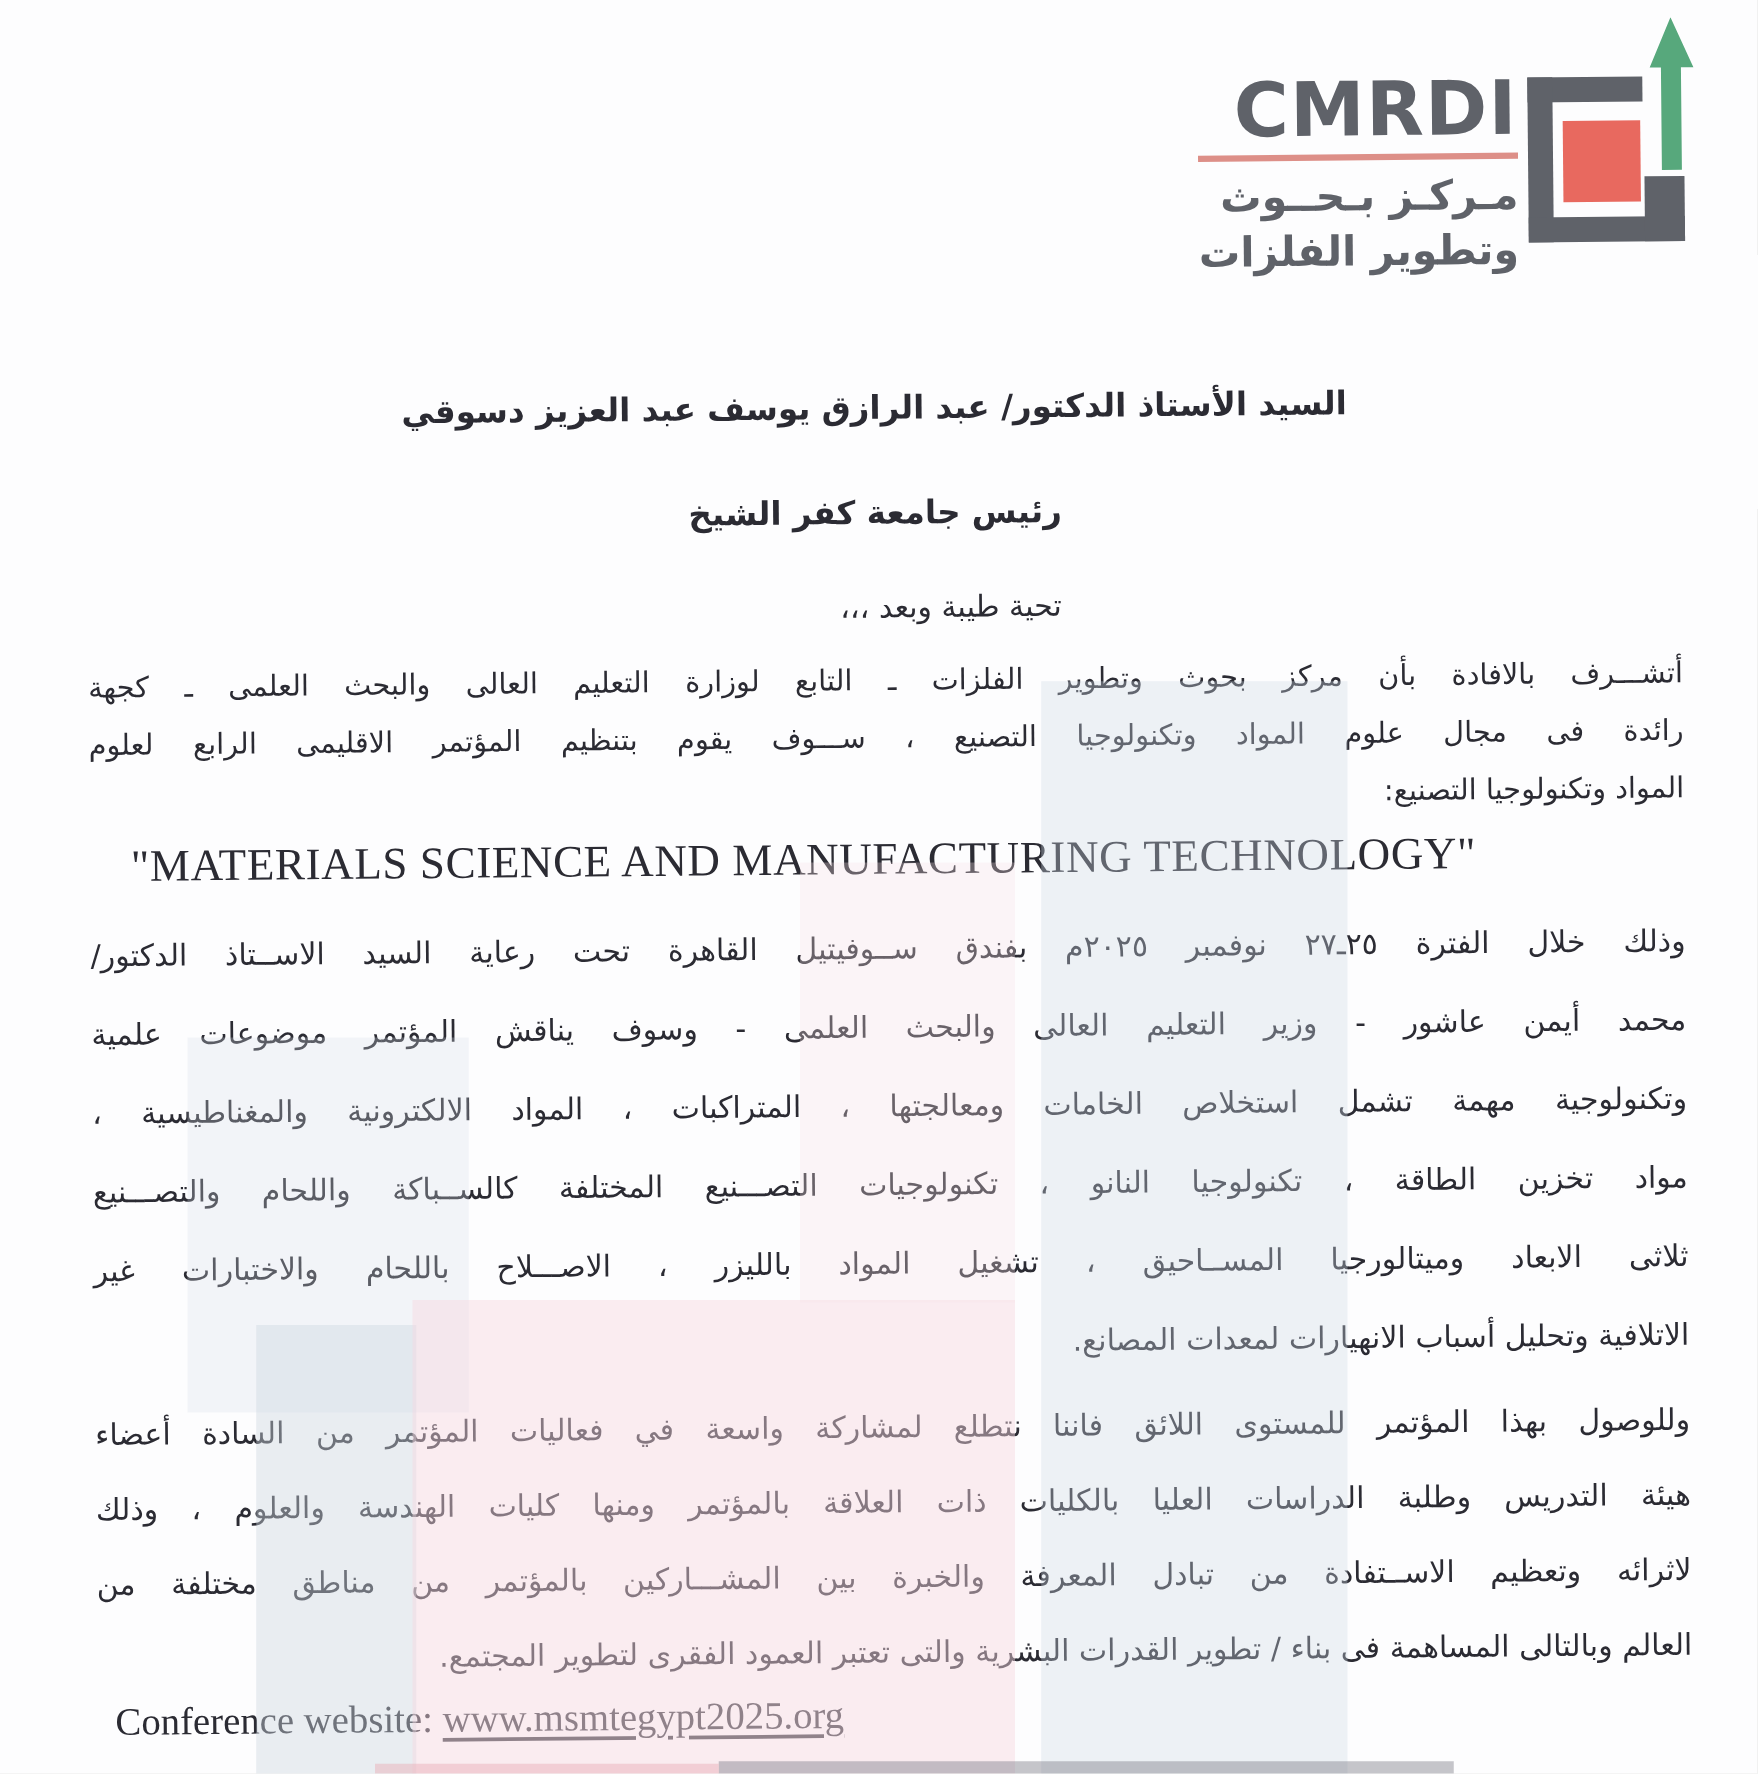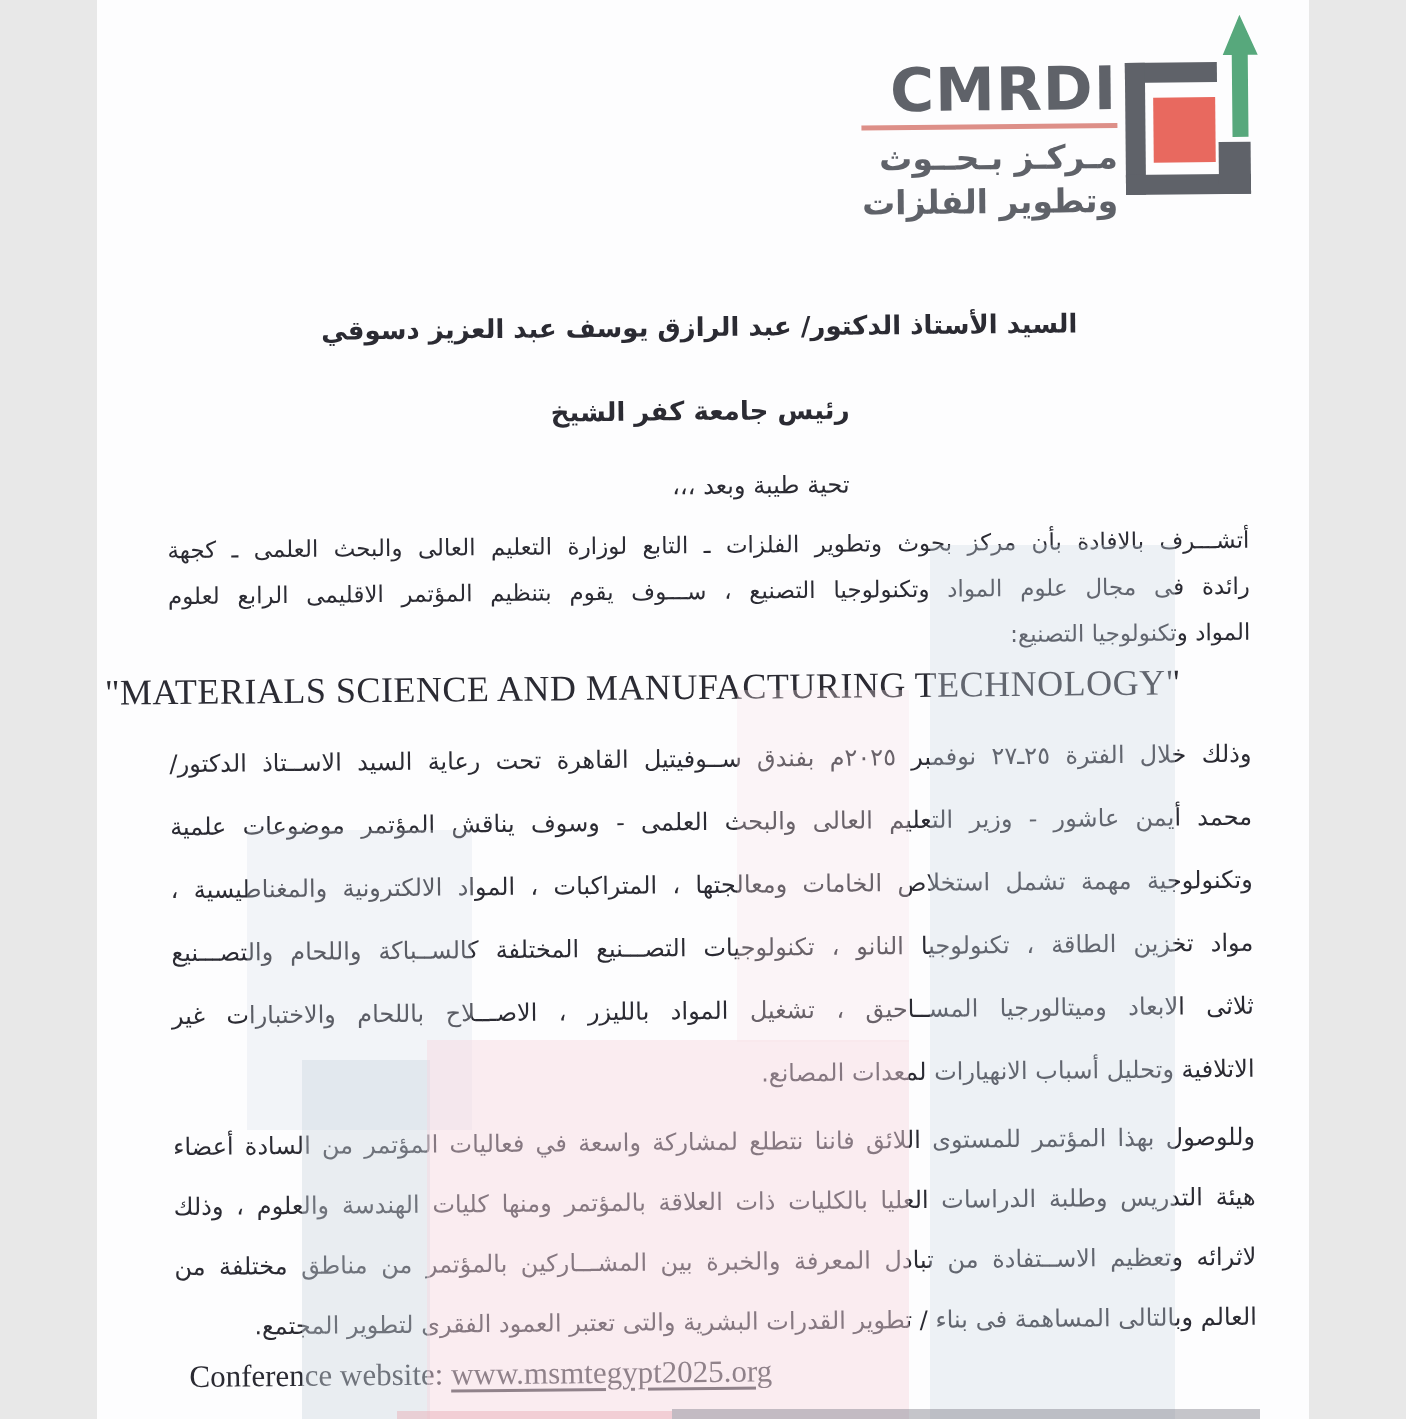--- a/index.html
+++ b/index.html
@@ -1,18 +1,18 @@
 <!DOCTYPE html>
 <html style="--paper: #fdfdfe; --ink: #2b2b33; --logo-gray: #5f6269; --logo-red: #e8695f; --logo-green: #57a87c; --logo-underline: #dd8f88; --link: #3c3c44;"><head>
 <meta charset="utf-8">
 <style>
   html,body{margin:0;padding:0;background:#e8e8e8;}
   .page{
     position:relative;
-    width:1212px;height:1419px;
+    width:1406px;height:1419px;
     margin:0 auto;
     background:var(--paper,#fdfdfe);
     overflow:hidden;
     font-family:"DejaVu Sans",sans-serif;
     color:var(--ink,#2b2b33);
   }
   
   .band{position:absolute;pointer-events:none;z-index:3;}
   .band-blue-1{left:833px;top:545px;width:245px;height:874px;background:rgba(204,218,228,0.34);}
   .band-blue-2{left:150px;top:830px;width:225px;height:300px;background:rgba(214,224,232,0.28);}

